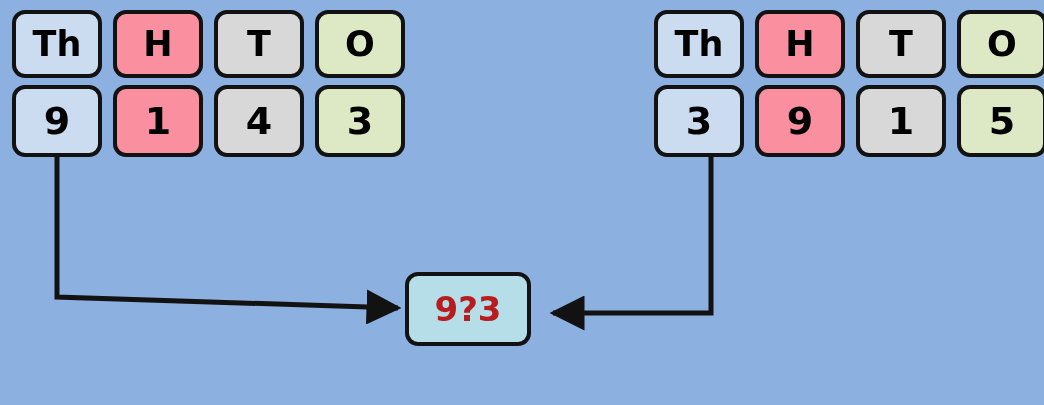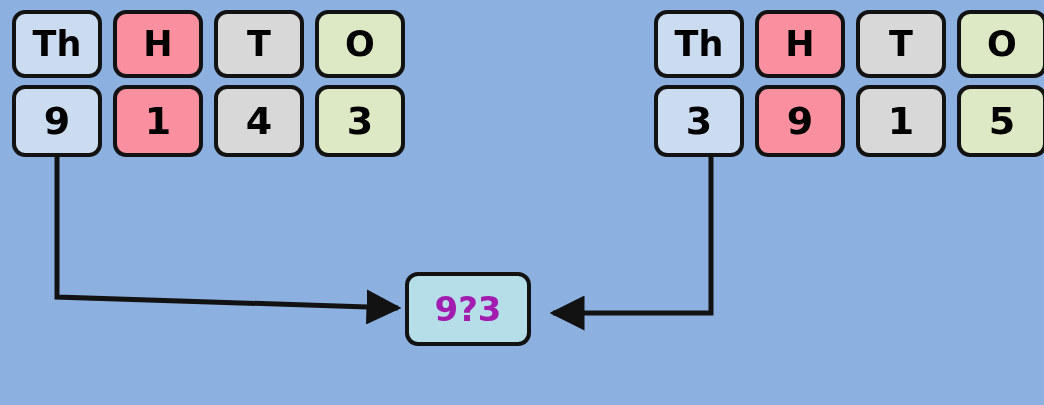--- a/index.html
+++ b/index.html
@@ -59,21 +59,21 @@
     height: 74px;
     background: #b6dee8;
     border: 4px solid #121212;
     border-radius: 13px;
     box-sizing: border-box;
     display: flex;
     align-items: center;
     justify-content: center;
     font-size: 34px;
     font-weight: bold;
-    color: #a21caf;
+    color: #b91c1c;
     line-height: 1;
     user-select: none;
   }
 
   #connectors {
     position: absolute;
     left: 0;
     top: 0;
     width: 1044px;
     height: 405px;

